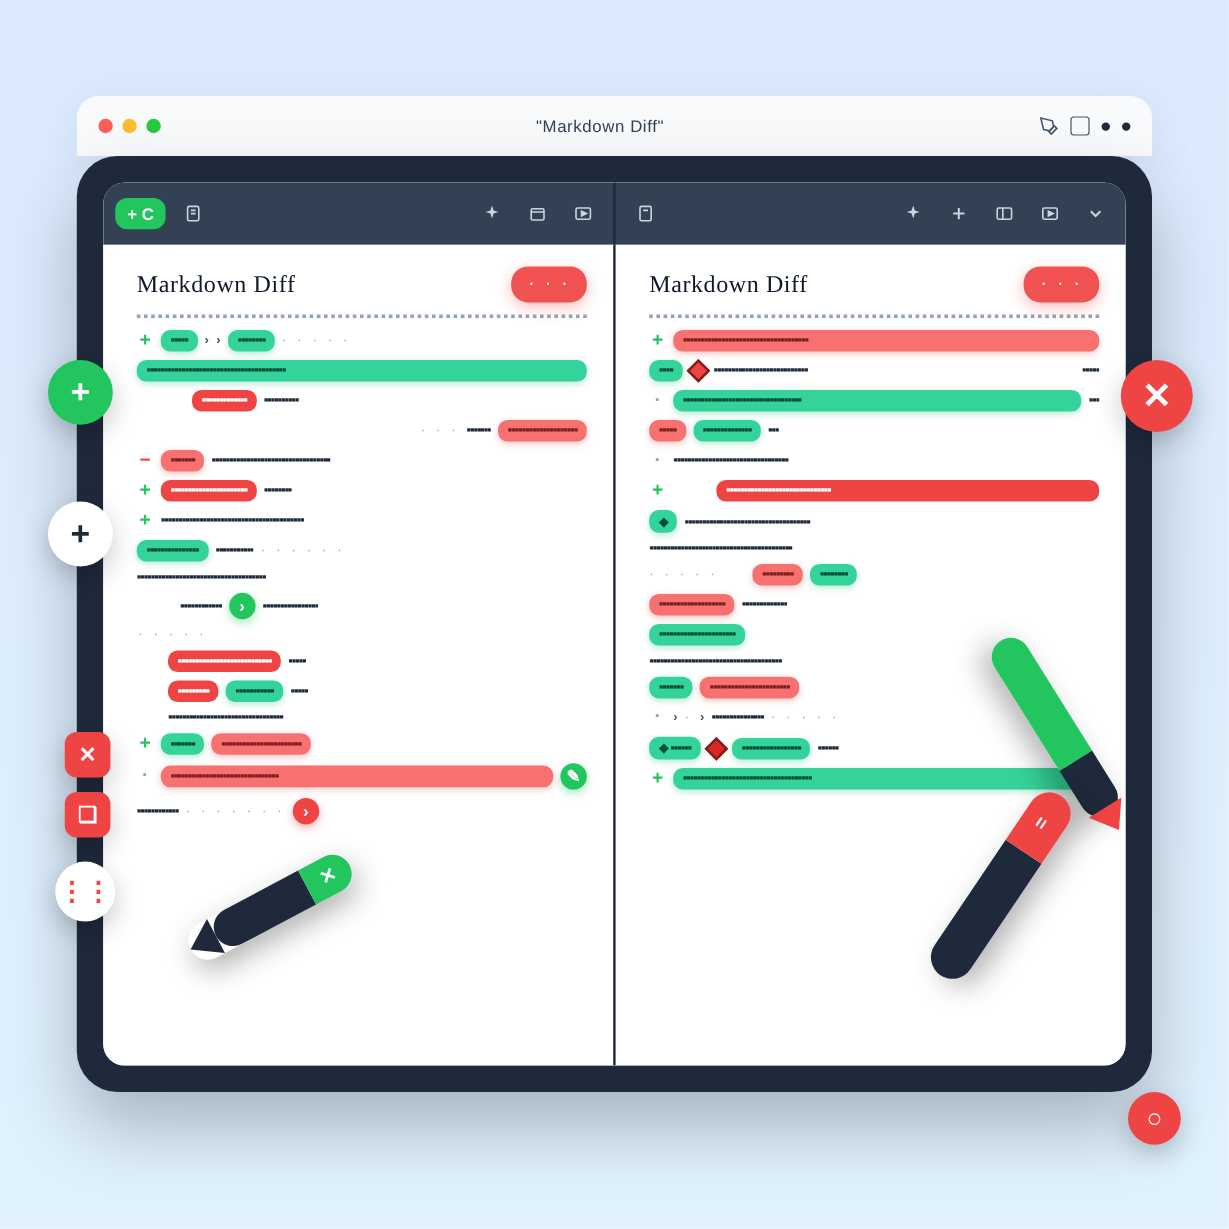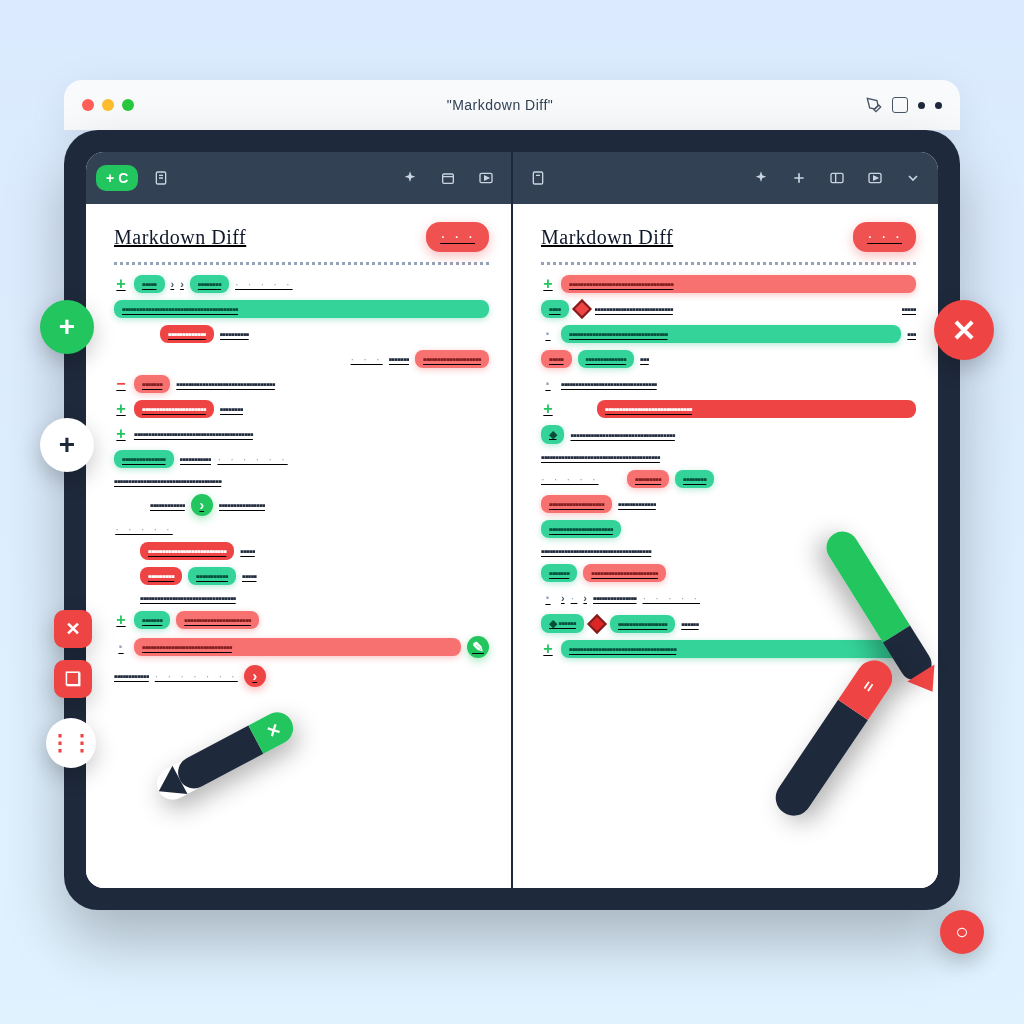--- a/index.html
+++ b/index.html
@@ -59,21 +59,21 @@
 }
 .tb-ic {
   width: 30px; height: 26px; border-radius: 6px;
   display: flex; align-items: center; justify-content: center;
   color: #cbd5e1;
 }
 .tb-ic svg { width: 16px; height: 16px; }
 .tb-divider { width: 2px; height: 100%; background: #1e293b; margin: 0 4px; }
 
 .panes { flex: 1; display: flex; }
-.pane { flex: 1; background: #fff; padding: 18px 22px 18px 28px; position: relative; overflow: hidden; text-decoration: underline; }
+.pane { flex: 1; background: #fff; padding: 18px 22px 18px 28px; position: relative; overflow: hidden; }
 .pane + .pane { border-left: 2px solid #1e293b; }
 .pane-head { display: flex; align-items: center; justify-content: space-between; margin-bottom: 8px; }
 .pane-title { font-family: Georgia, serif; font-size: 20px; letter-spacing: .5px; color: #0f172a; }
 .more-btn {
   background: #f05252; color:#fff; border-radius: 14px;
   padding: 6px 14px; font-size: 16px; letter-spacing: 2px;
   box-shadow: 0 4px 12px rgba(239,68,68,.35);
 }
 .dotted { height: 0; border-top: 3px dotted #94a3b8; margin: 10px 0; }
 .ln { display:flex; align-items:center; gap:6px; margin: 7px 0; font-size: 11px; }

